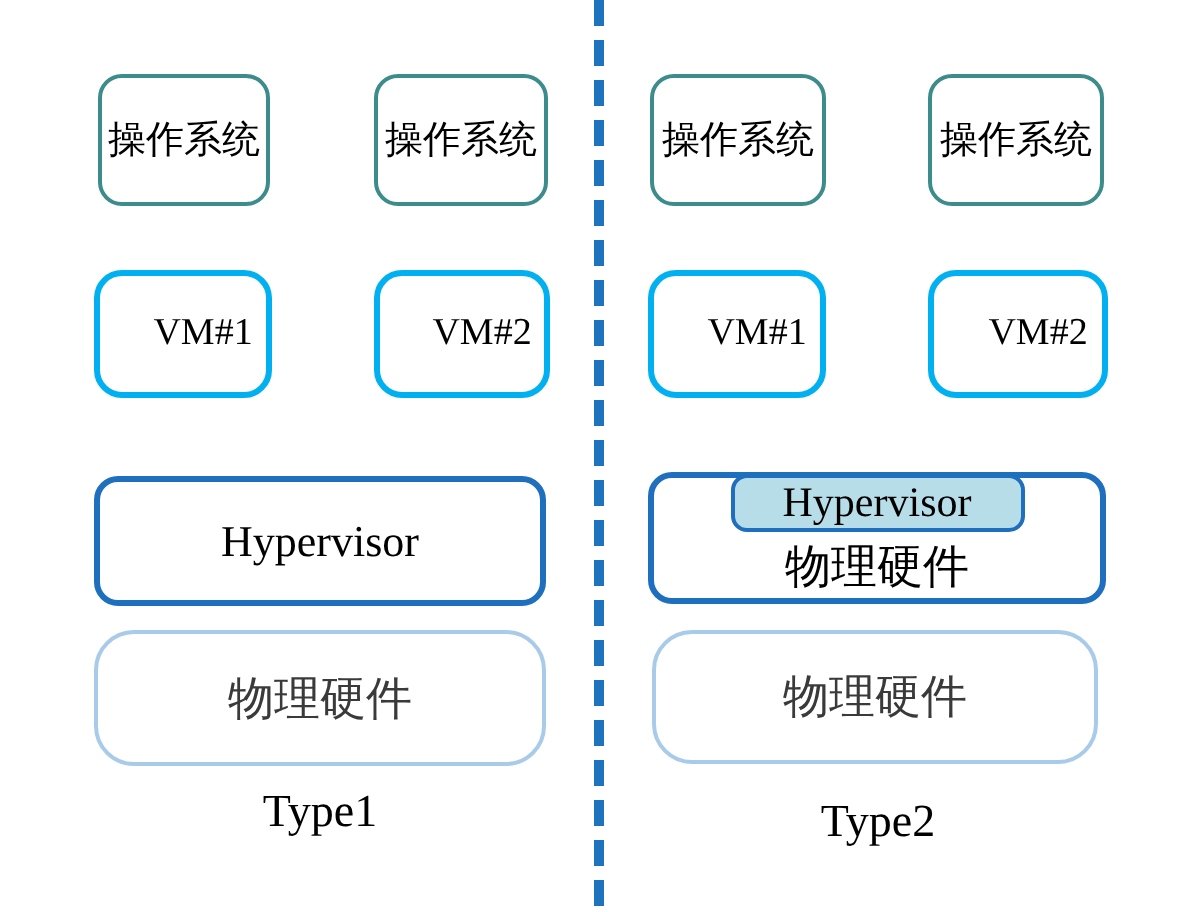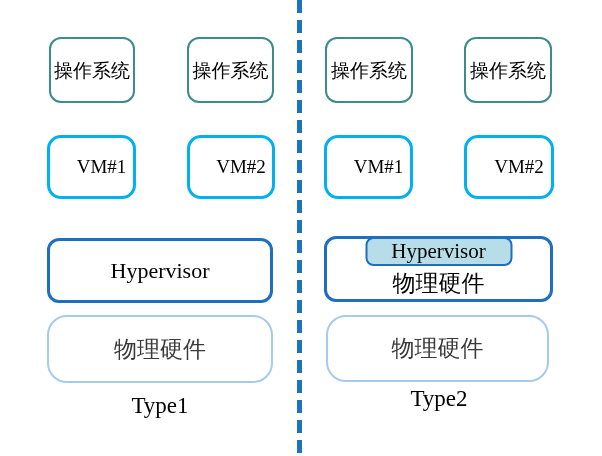--- a/index.html
+++ b/index.html
@@ -60,21 +60,21 @@
   .b-hyp1{left:47px;top:238px;width:226px;height:65px;}
   .b-hw1{left:47px;top:315px;width:226px;height:68px;}
   .b-cap1{left:90px;top:393px;font-family:Liberation Serif, serif;}
 
   .b-os3{left:325px;top:37px;width:88px;height:66px;}
   .b-os4{left:464px;top:37px;width:88px;height:66px;}
   .b-vm3{left:324px;top:135px;width:89px;height:64px;}
   .b-vm4{left:464px;top:135px;width:90px;height:64px;}
   .b-outer{left:324px;top:236px;width:229px;height:66px;}
   .b-hw2{left:326px;top:315px;width:223px;height:67px;}
-  .b-cap2{left:369px;top:386px;}
+  .b-cap2{left:369px;top:398px;}
 </style>
 </head>
 <body>
 
 <div class="canvas">
 
   <div class="divider"></div>
 
   <div class="box os b-os1">
     <div>操作</div>

